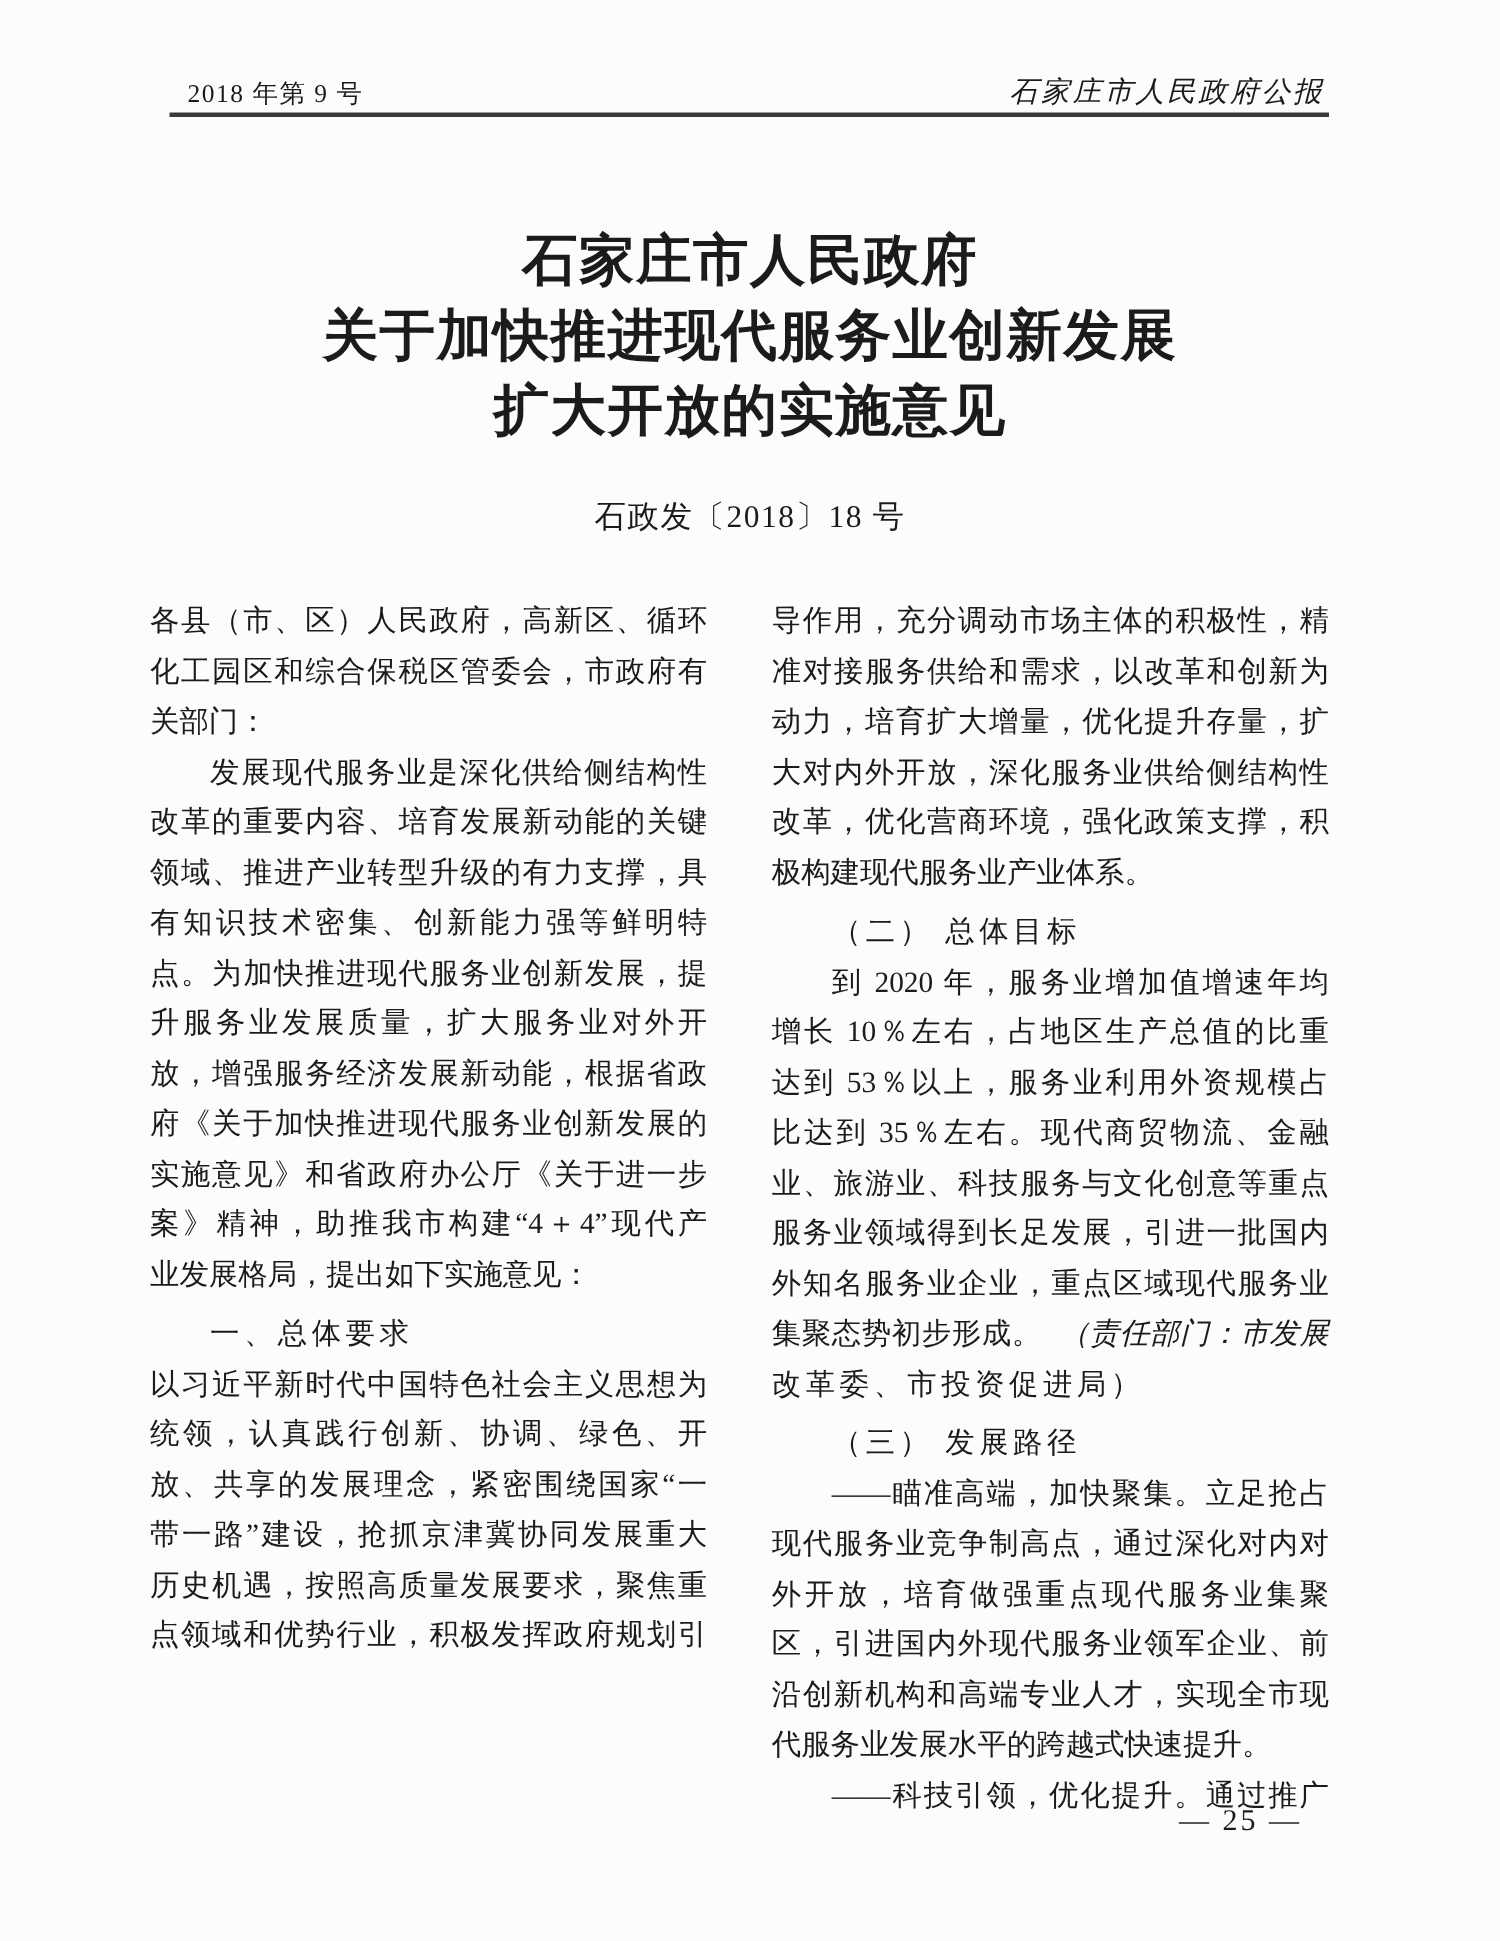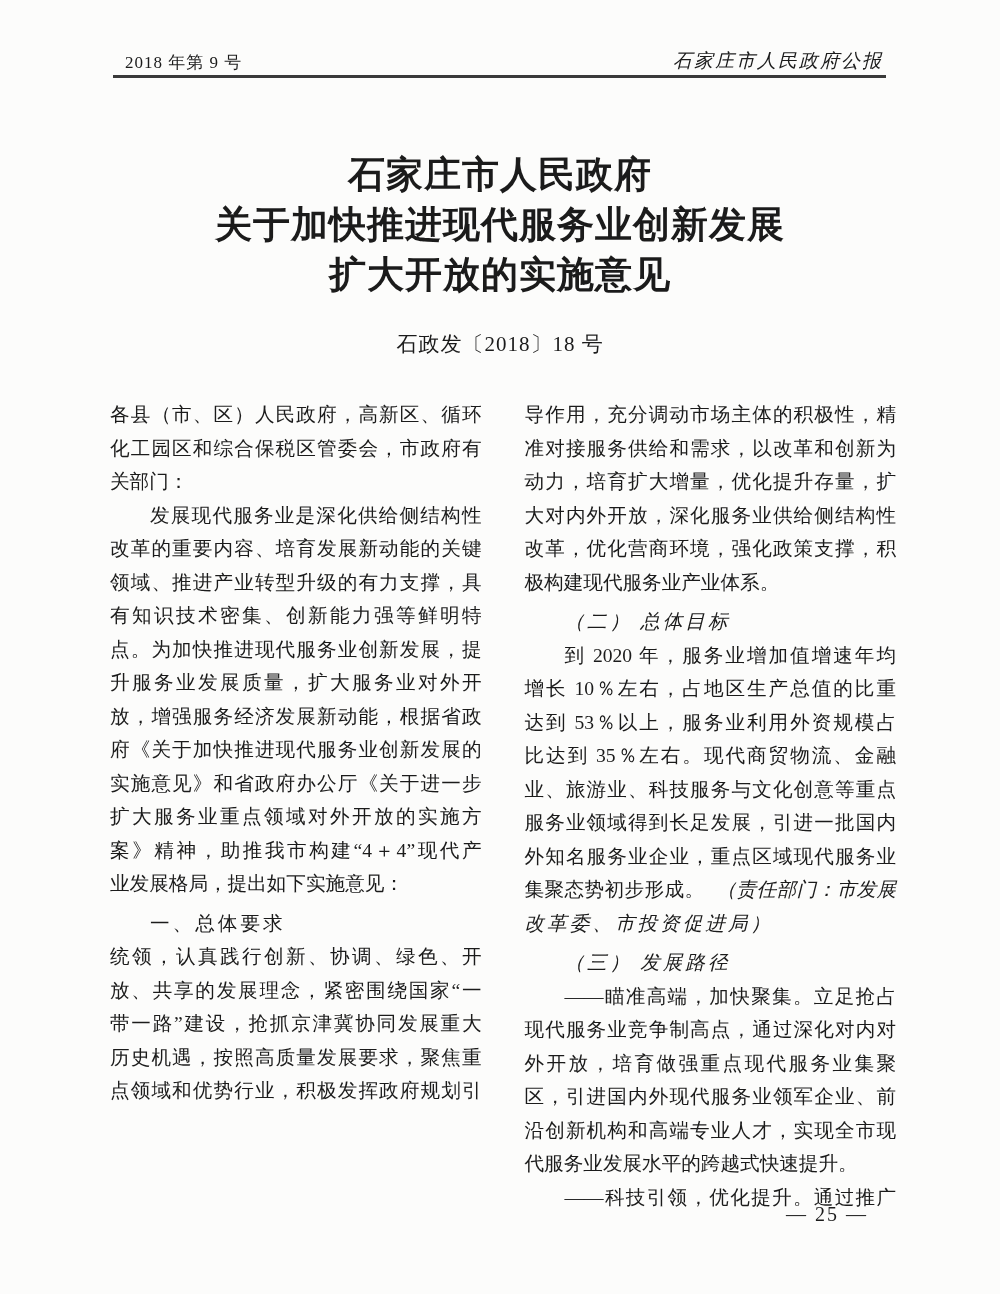--- a/index.html
+++ b/index.html
@@ -28,33 +28,33 @@
   }
   .docnum {
     position:absolute; left:0; right:0; top:330px;
     text-align:center;
     font-size:21px; line-height:28px;
     letter-spacing:1px;
   }
 
   
   .cols {
-    position:absolute; left:110px; top:398px;
+    position:absolute; left:100px; top:398px;
     width:786px;
     display:flex; gap:43px;
   }
   .col { width:380px; font-size:19.6px; }
 
   .line { line-height:33.5px; min-height:33.5px; }
   .line.jfy { text-align:justify; text-align-last:justify; text-justify:inter-character; }
   .line.ind { text-indent:40px; }
   .line.hd  { margin-top:6px; }
 
   .hei { font-family:"Liberation Sans", sans-serif; font-weight:400; letter-spacing:3px; }
-  .kai { font-style:italic; letter-spacing:3px; }
+  .kai { letter-spacing:3px; }
   .kai-inline { font-style:italic;margin-left:12px; }
 
   
   .pagenum {
     position:absolute; right:132px; top:1203px;
     font-size:20px; letter-spacing:2px;
   }
 </style>
 </head>
 <body>
@@ -80,24 +80,24 @@
         <div class="line">关部门：</div>
         <div class="line jfy ind">发展现代服务业是深化供给侧结构性</div>
         <div class="line jfy">改革的重要内容、培育发展新动能的关键</div>
         <div class="line jfy">领域、推进产业转型升级的有力支撑，具</div>
         <div class="line jfy">有知识技术密集、创新能力强等鲜明特</div>
         <div class="line jfy">点。为加快推进现代服务业创新发展，提</div>
         <div class="line jfy">升服务业发展质量，扩大服务业对外开</div>
         <div class="line jfy">放，增强服务经济发展新动能，根据省政</div>
         <div class="line jfy">府《关于加快推进现代服务业创新发展的</div>
         <div class="line jfy">实施意见》和省政府办公厅《关于进一步</div>
-        <div class="line jfy">扩大服务业重点领域对外开放的实施方</div>
         <div class="line jfy">案》精神，助推我市构建“4＋4”现代产</div>
         <div class="line">业发展格局，提出如下实施意见：</div>
         <div class="line ind hei hd">一、总体要求</div>
+        <div class="line jfy">以习近平新时代中国特色社会主义思想为</div>
         <div class="line jfy">统领，认真践行创新、协调、绿色、开</div>
         <div class="line jfy">放、共享的发展理念，紧密围绕国家“一</div>
         <div class="line jfy">带一路”建设，抢抓京津冀协同发展重大</div>
         <div class="line jfy">历史机遇，按照高质量发展要求，聚焦重</div>
         <div class="line jfy">点领域和优势行业，积极发挥政府规划引</div>
       </div>
     <div class="col" id="col-right">
         <div class="line jfy">导作用，充分调动市场主体的积极性，精</div>
         <div class="line jfy">准对接服务供给和需求，以改革和创新为</div>
         <div class="line jfy">动力，培育扩大增量，优化提升存量，扩</div>

